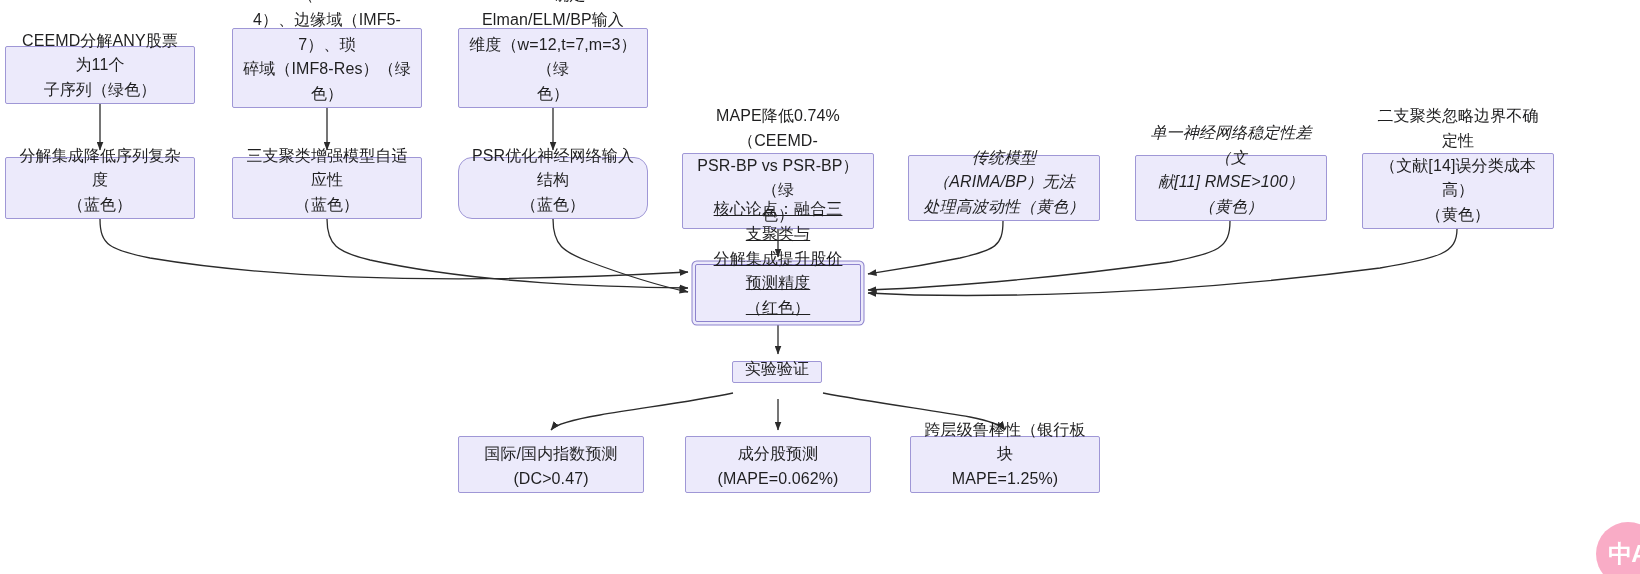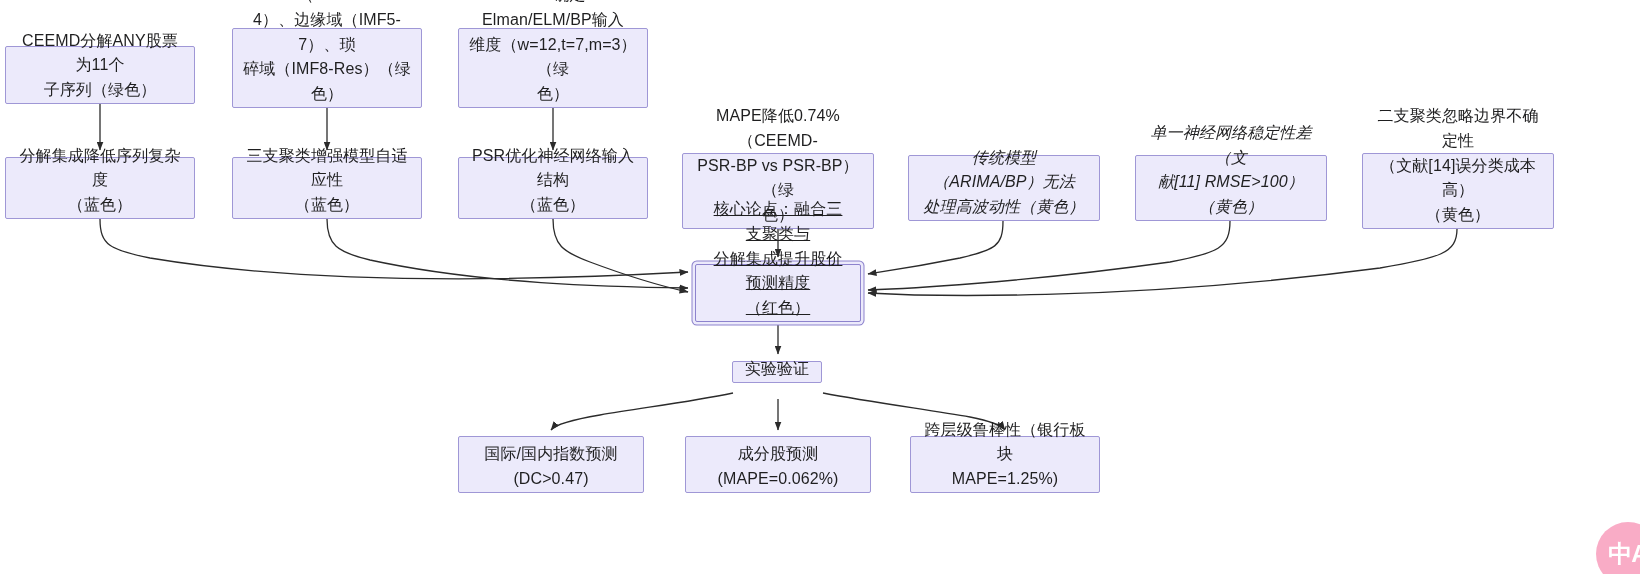--- a/index.html
+++ b/index.html
@@ -114,21 +114,21 @@
 色）</span>
       </div>
       <div class="node" style="left: 5px; top: 157px; width: 190px; height: 62px;">
         <span class="label">分解集成降低序列复杂度
 （蓝色）</span>
       </div>
       <div class="node" style="left: 232px; top: 157px; width: 190px; height: 62px;">
         <span class="label">三支聚类增强模型自适应性
 （蓝色）</span>
       </div>
-      <div class="node" style="left: 458px; top: 157px; width: 190px; height: 62px;">
+      <div class="node" style="left: 458px; top: 157px; width: 190px; height: 62px; border-radius: 14px;">
         <span class="label">PSR优化神经网络输入结构
 （蓝色）</span>
       </div>
       <div class="node" style="left: 682px; top: 153px; width: 192px; height: 76px;">
         <span class="label">MAPE降低0.74%（CEEMD-
 PSR-BP vs PSR-BP）（绿
 色）</span>
       </div>
       <div class="node" style="left: 908px; top: 155px; width: 192px; height: 66px; font-style: italic;">
         <span class="label">传统模型（ARIMA/BP）无法

